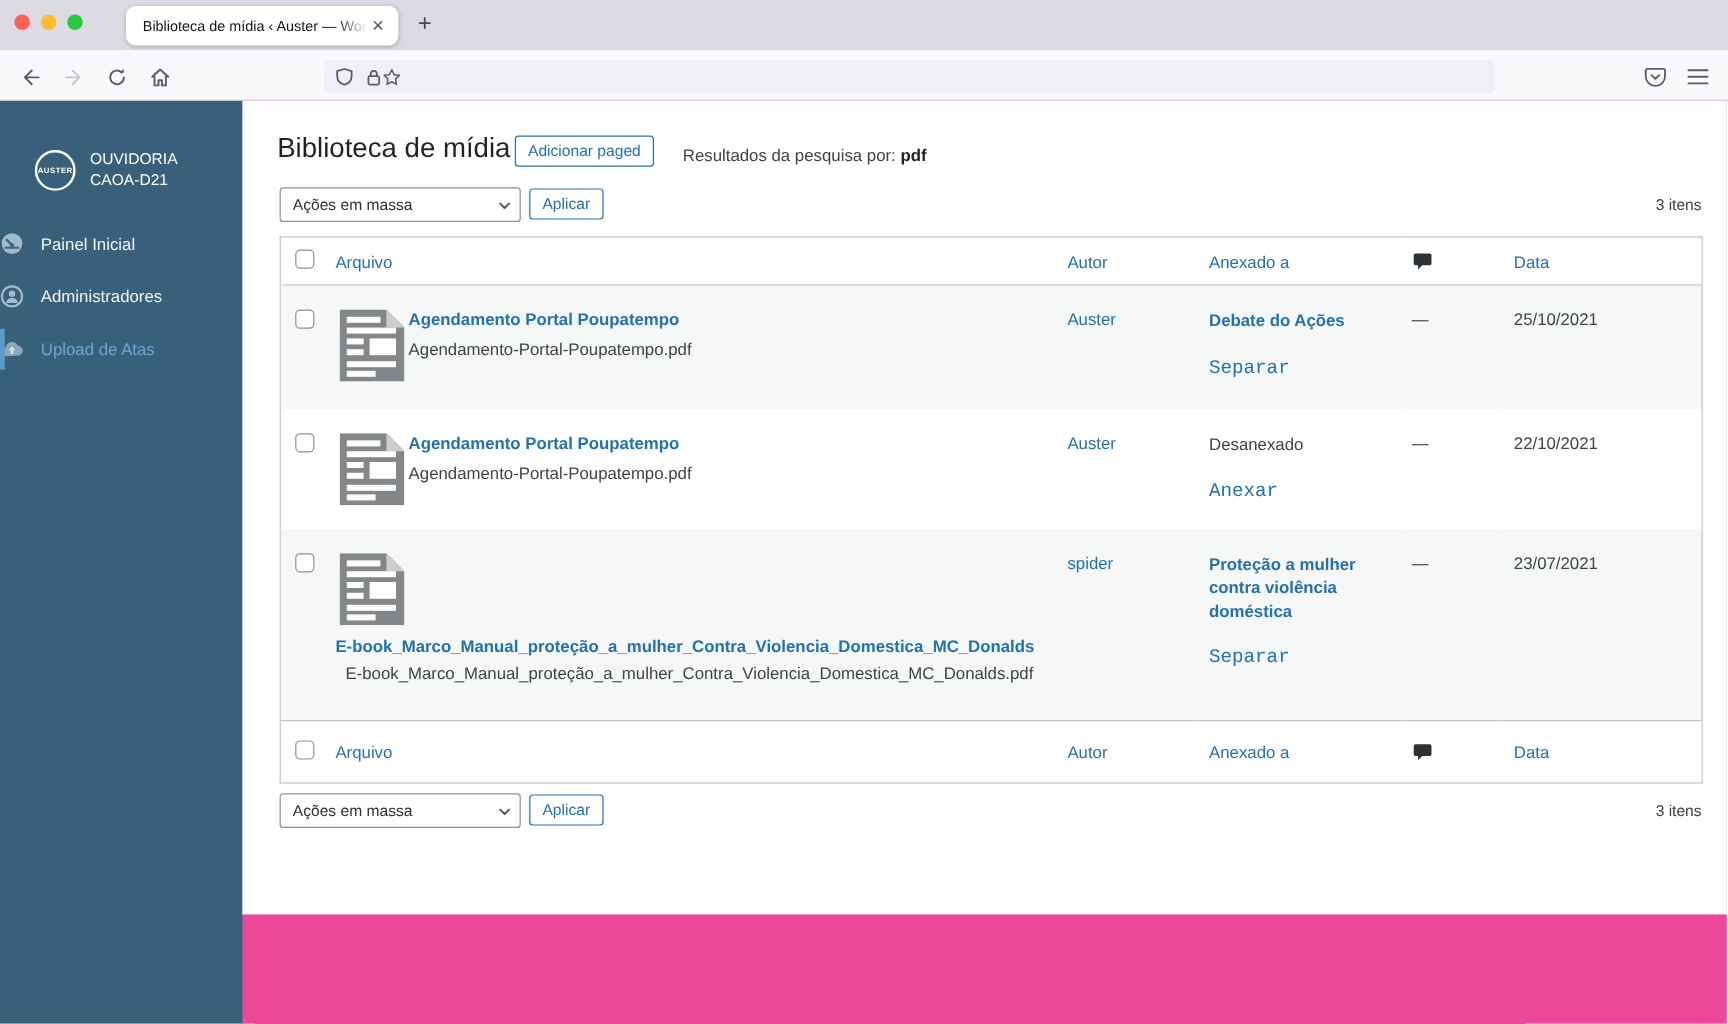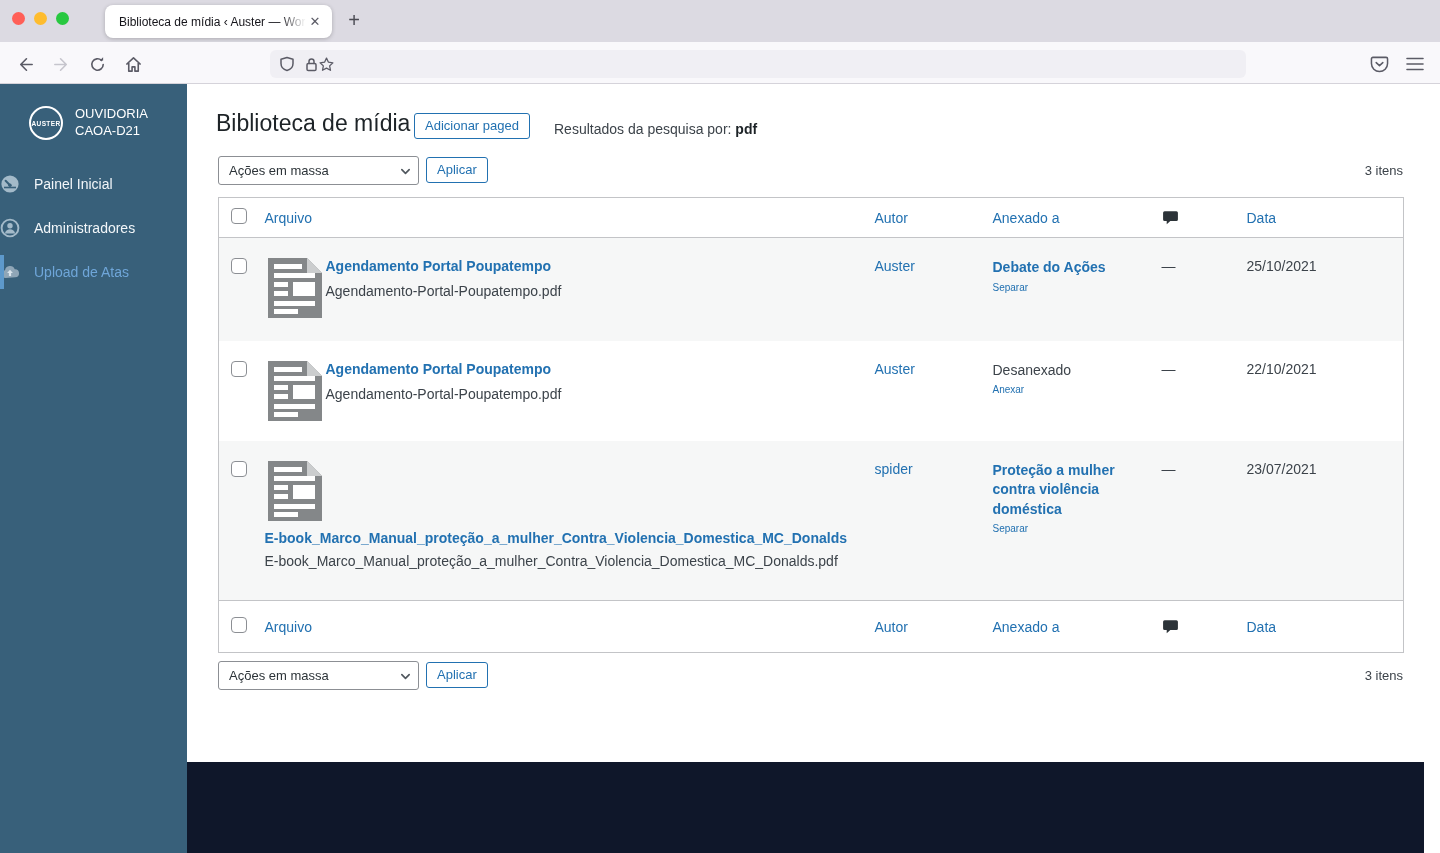--- a/index.html
+++ b/index.html
@@ -36,36 +36,36 @@
   .url-text { flex:1; margin-left:9px; font-size:13.5px; white-space:nowrap; overflow:hidden; color:#25242c; }
   .url-proto { color:#77767f; }
   .url-domain { color:#15141a; font-weight:700; }
   .url-path { color:#2b2a33; }
   .chrome-right { position:absolute; top:9px; width:26px; height:26px; display:flex;
     align-items:center; justify-content:center; cursor:pointer; }
   .chrome-right svg { stroke:#5b5b66; fill:none; stroke-width:1.6; stroke-linecap:round; stroke-linejoin:round; }
 
   
   .sidebar { position:absolute; left:0; top:84px; width:203px; height:769px; background:#38607a; }
-  .brand { display:flex; align-items:center; gap:12px; padding:22px 10px 0 29px; }
+  .brand { display:flex; align-items:center; gap:12px; padding:41px 10px 0 29px; }
   .brand-logo { width:34px; height:34px; min-width:34px; border:2px solid #fff; border-radius:50%;
     display:flex; align-items:center; justify-content:center; color:#fff; font-size:6.5px;
     font-weight:bold; letter-spacing:.4px; }
   .brand-text { color:#fff; font-size:13px; line-height:1.3; }
   .side-menu { margin-top:22px; }
   .menu-item { position:relative; height:44px; display:flex; align-items:center; gap:14px;
     color:#f2f6f9; font-size:14px; cursor:pointer; }
   .menu-item .mi-icon { width:20px; height:20px; display:inline-flex; }
   .menu-item .mi-icon svg { width:20px; height:20px; }
   .menu-item.active { color:#6fa6d9; }
   .menu-item.active::before { content:''; position:absolute; left:0; top:5px; bottom:5px;
     width:4px; background:#5d99cb; }
 
   
-  .main { position:absolute; left:187px; top:84px; width:1237px; height:769px; background:#0f172a; }
+  .main { position:absolute; left:202px; top:84px; width:1237px; height:769px; background:#ec4899; }
   .content { position:absolute; left:0; top:0; width:1237px; height:678px; background:#fff; }
   .page-title { position:absolute; left:29px; top:26px; font-size:23px; font-weight:500; color:#1d2327; }
   .wp-btn { height:26px; padding:0 10px; background:#fff; border:1px solid #2271b1; border-radius:3px;
     color:#2271b1; font-size:13px; line-height:24px; font-weight:500; cursor:pointer;
     font-family:"Liberation Sans",sans-serif; }
   .add-new { position:absolute; left:227px; top:29px; }
   .search-results { position:absolute; left:367px; top:37px; font-size:14px; color:#3c434a; }
   .search-results strong { color:#1d2327; }
   .wp-select { position:absolute; width:201px; height:29px; background:#fff; border:1px solid #8c8f94;
     border-radius:3px; display:flex; align-items:center; padding:0 28px 0 10px; font-size:13px;
@@ -91,28 +91,28 @@
   .media-table tbody tr:nth-child(1) { height:103px; }
   .media-table tbody tr:nth-child(2) { height:97px; }
   .media-table tbody tr:nth-child(3) { height:160px; }
   .col-cb { padding-left:12px !important; }
   .checkbox { display:inline-block; width:16px; height:16px; background:#fff; border:1px solid #8c8f94;
     border-radius:4px; cursor:pointer; }
   .comment-head svg { width:17px; height:16px; display:block; }
   .file-wrap { display:flex; gap:4px; padding-left:3px; }
   .doc-icon svg { width:54px; height:60px; display:block; }
   .file-title { display:inline-block; font-weight:700; color:#2271b1; font-size:14px; }
-  .file-name { margin-top:9px; color:#3c434a; font-size:14px; }
+  .file-name { margin-top:9px; color:#3c434a; font-size:14px;text-align:center; }
   tr.stacked .file-wrap { display:block; padding-left:0; }
   tr.stacked .doc-icon { display:block; margin-left:3px; margin-bottom:9px; }
   tr.stacked .file-name { margin-top:7px; }
   td a.cell-link { color:#2271b1; }
   .attached-title { display:block; font-size:14px; color:#3c434a; line-height:1.4; }
   .attached-title.is-link { color:#2271b1; font-weight:700; }
-  .attached-action { display:inline-block; margin-top:4px; color:#2271b1; font-size:10px; }
+  .attached-action { display:inline-block; margin-top:20px; color:#2271b1; font-size:16px;font-family:Liberation Mono, monospace; }
 </style>
 </head>
 <body>
 
 <div class="tabbar">
   <span class="light red"></span>
   <span class="light yellow"></span>
   <span class="light green"></span>
   <div class="tab">
     <span class="tab-title">Biblioteca de mídia ‹ Auster — Word</span>

